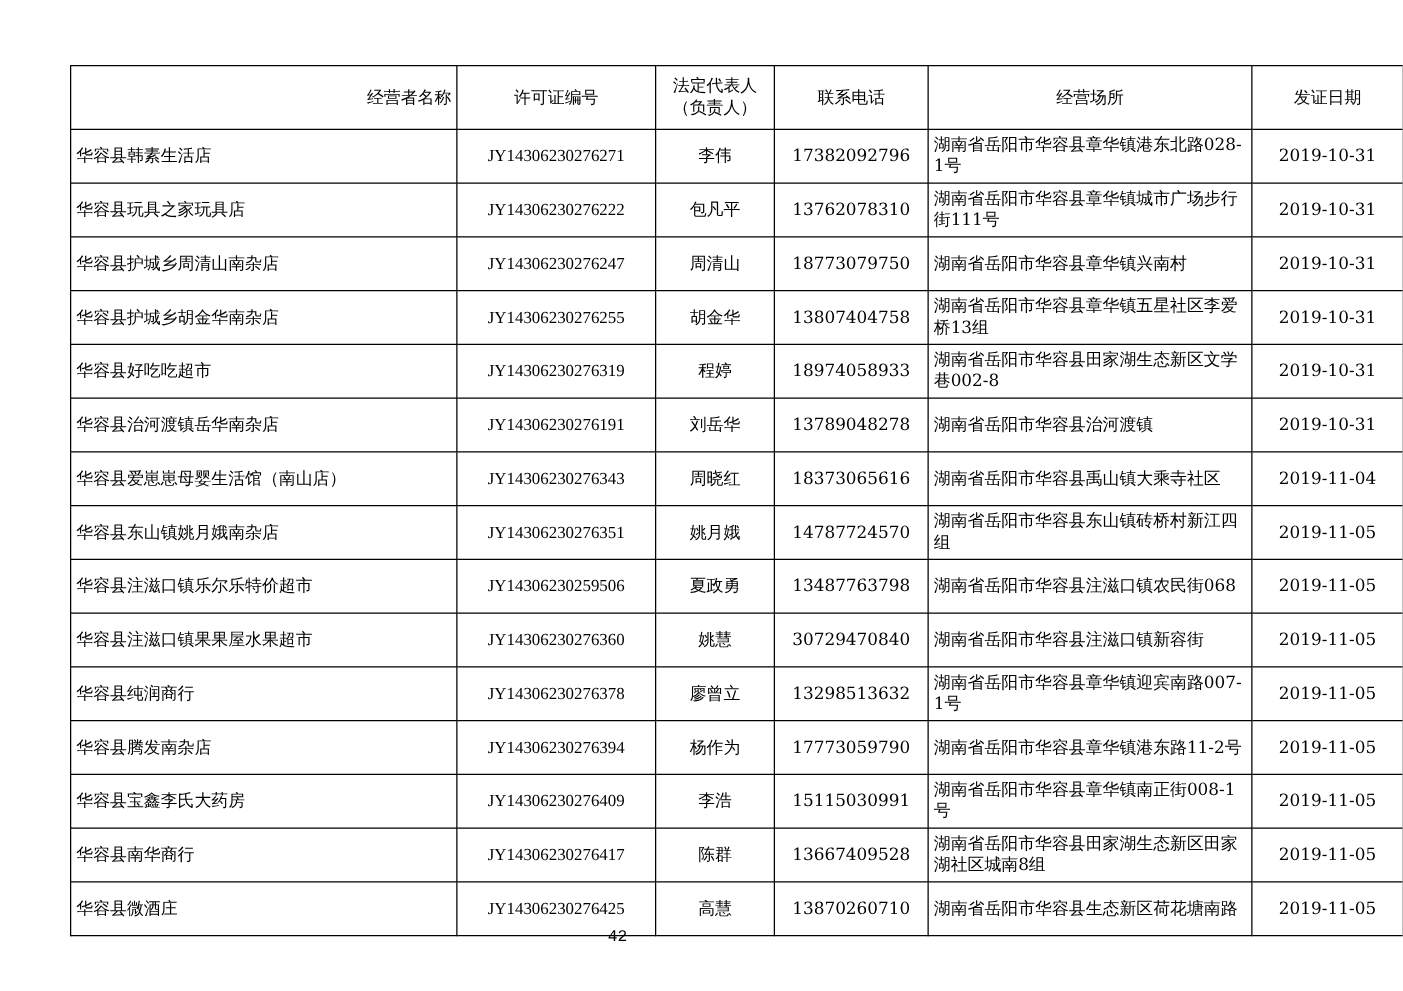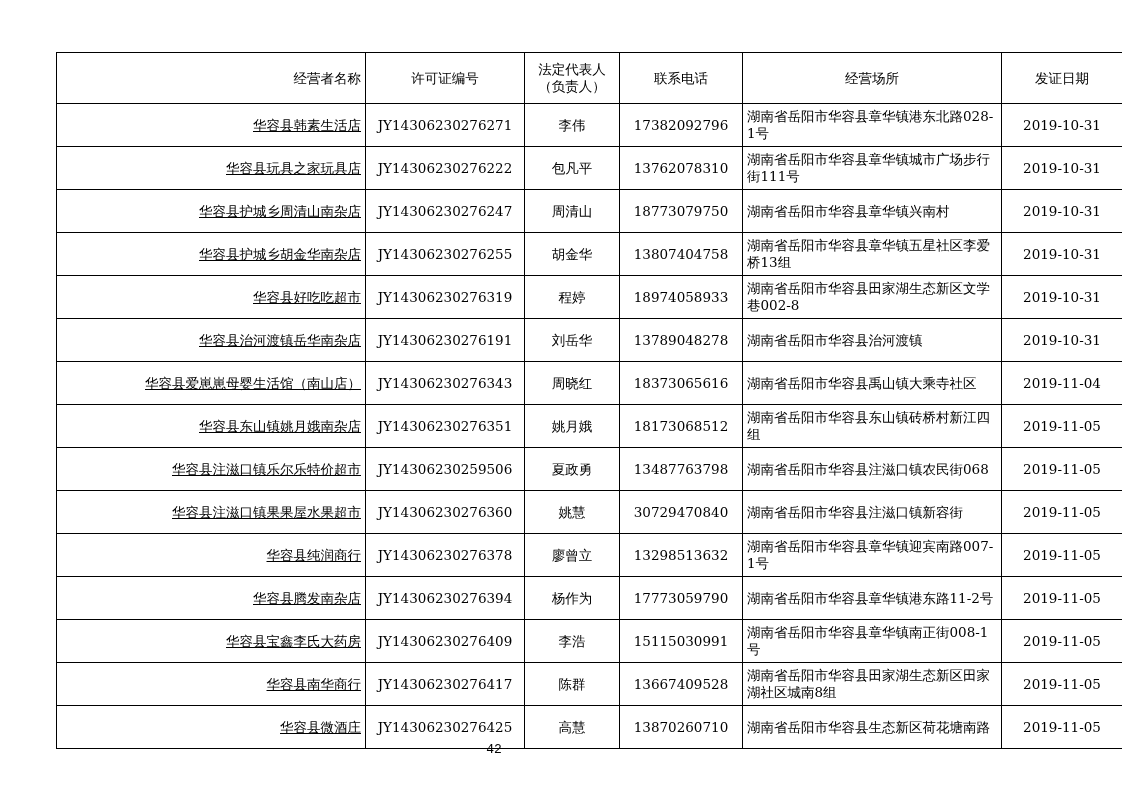--- a/index.html
+++ b/index.html
@@ -49,22 +49,22 @@
   .col-name   { width: 300px; text-align: right; }
   .col-lic    { width: 150px; text-align: center; }
   .col-rep    { width: 86px;  text-align: center; border-radius: 13px; }
   .col-phone  { width: 114px; text-align: center; }
   .col-place  { width: 250px; text-align: left; padding-left: 6px; }
   .col-date   { width: 112px; text-align: center; }
 
   tbody td {
     height: 38px;
   }
-  tbody td.col-name   { text-align: right; text-decoration: underline; }
-  tbody td.col-lic    { text-align: center; }
+  tbody td.col-name   { text-align: left; }
+  tbody td.col-lic    { text-align: center; font-family: Liberation Serif, serif; }
   tbody td.col-rep    { text-align: center; }
   tbody td.col-phone  { text-align: center; }
   tbody td.col-place  { text-align: left; }
   tbody td.col-date   { text-align: center; }
 
   .hdr-two-line {
     line-height: 1.15;
   }
   .page-number {
     position: absolute;
@@ -153,21 +153,21 @@
           <td class="col-lic">JY14306230276343</td>
           <td class="col-rep">周晓红</td>
           <td class="col-phone">18373065616</td>
           <td class="col-place wrap2">湖南省岳阳市华容县禹山镇大乘寺社区</td>
           <td class="col-date">2019-11-04</td>
         </tr>
         <tr>
           <td class="col-name">华容县东山镇姚月娥南杂店</td>
           <td class="col-lic">JY14306230276351</td>
           <td class="col-rep">姚月娥</td>
-          <td class="col-phone">18173068512</td>
+          <td class="col-phone">14787724570</td>
           <td class="col-place wrap2">湖南省岳阳市华容县东山镇砖桥村新江四组</td>
           <td class="col-date">2019-11-05</td>
         </tr>
         <tr>
           <td class="col-name">华容县注滋口镇乐尔乐特价超市</td>
           <td class="col-lic">JY14306230259506</td>
           <td class="col-rep">夏政勇</td>
           <td class="col-phone">13487763798</td>
           <td class="col-place wrap2">湖南省岳阳市华容县注滋口镇农民街068</td>
           <td class="col-date">2019-11-05</td>

